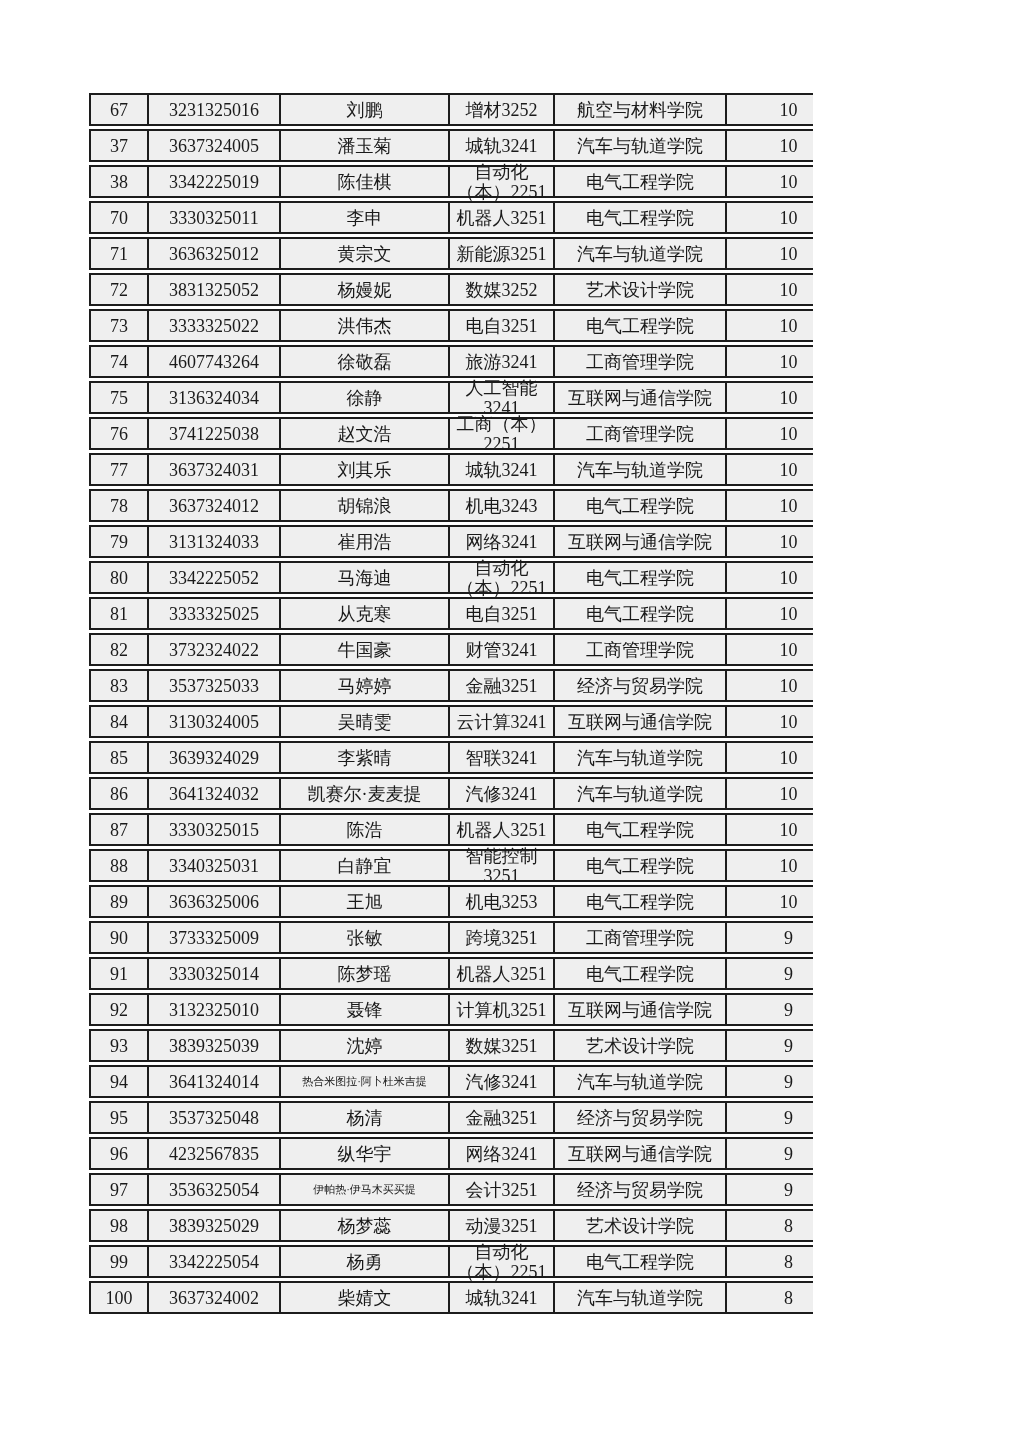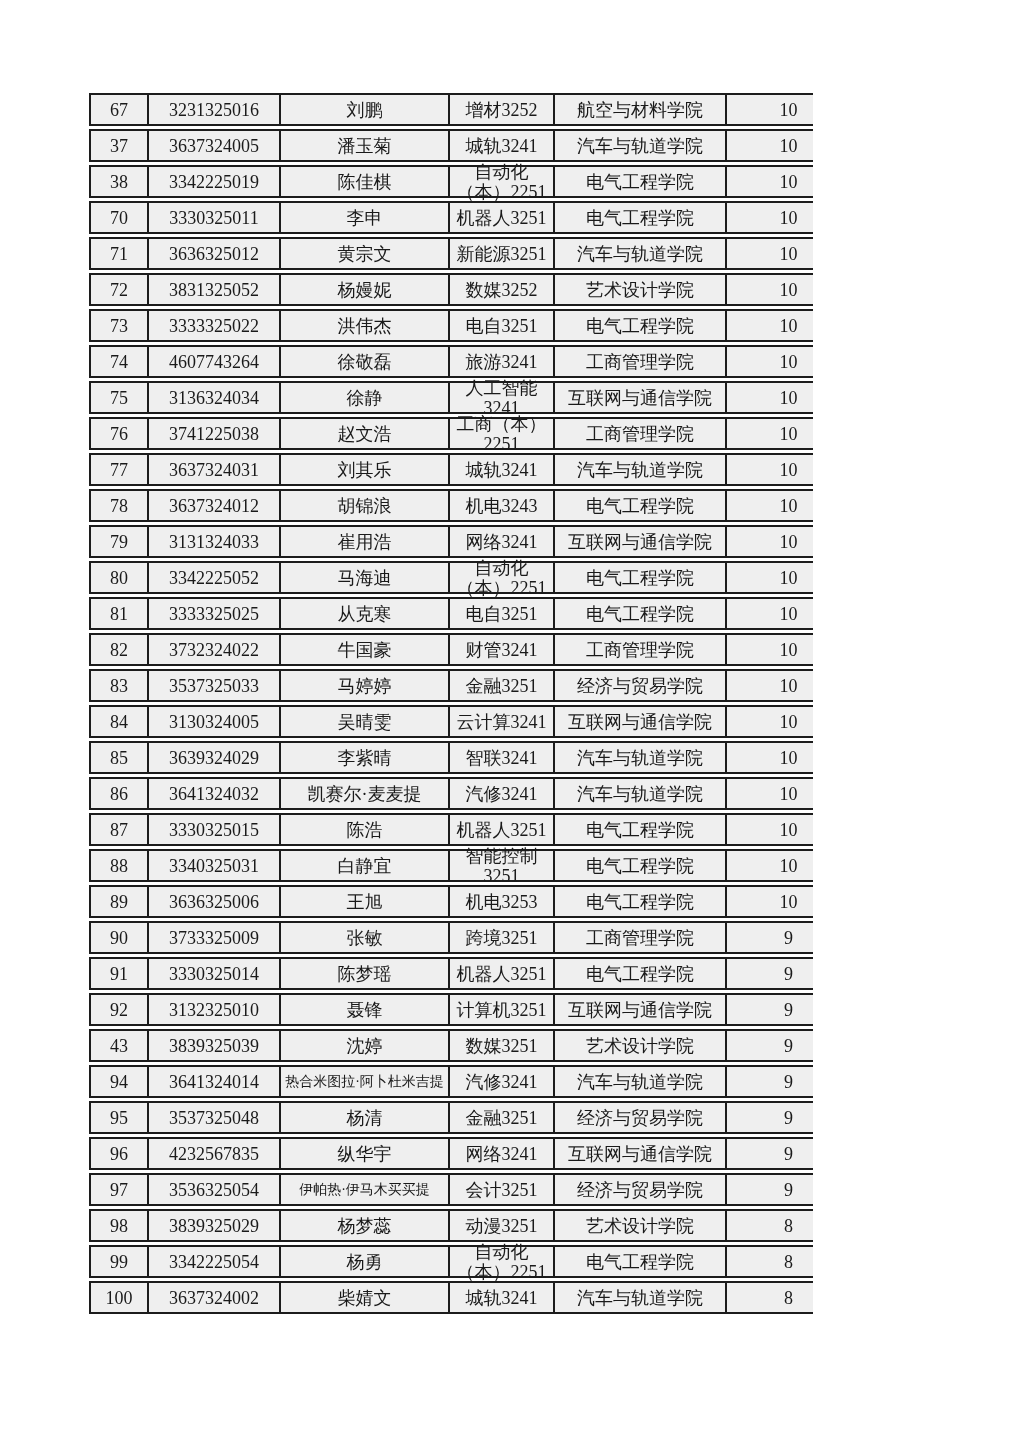--- a/index.html
+++ b/index.html
@@ -43,21 +43,21 @@
     overflow: visible;
   }
   .cell span {
     display: block;
     text-align: center;
     font-size: 18px;
     line-height: 20px;
     color: #1a1a1a;
   }
   .cell span.small {
-    font-size: 14px;
+    font-size: 11px;
     line-height: 19px;
   }
 </style>
 </head>
 <body>
 
 <div class="page">
   <table class="score-table">
     <colgroup>
       <col style="width:60px">
@@ -896,21 +896,21 @@
           </td>
           <td>
             <div class="cell">
               <span>9</span>
             </div>
           </td>
         </tr>
         <tr>
           <td>
             <div class="cell">
-              <span>43</span>
+              <span>93</span>
             </div>
           </td>
           <td>
             <div class="cell">
               <span>3839325039</span>
             </div>
           </td>
           <td>
             <div class="cell">
               <span>沈婷</span>

